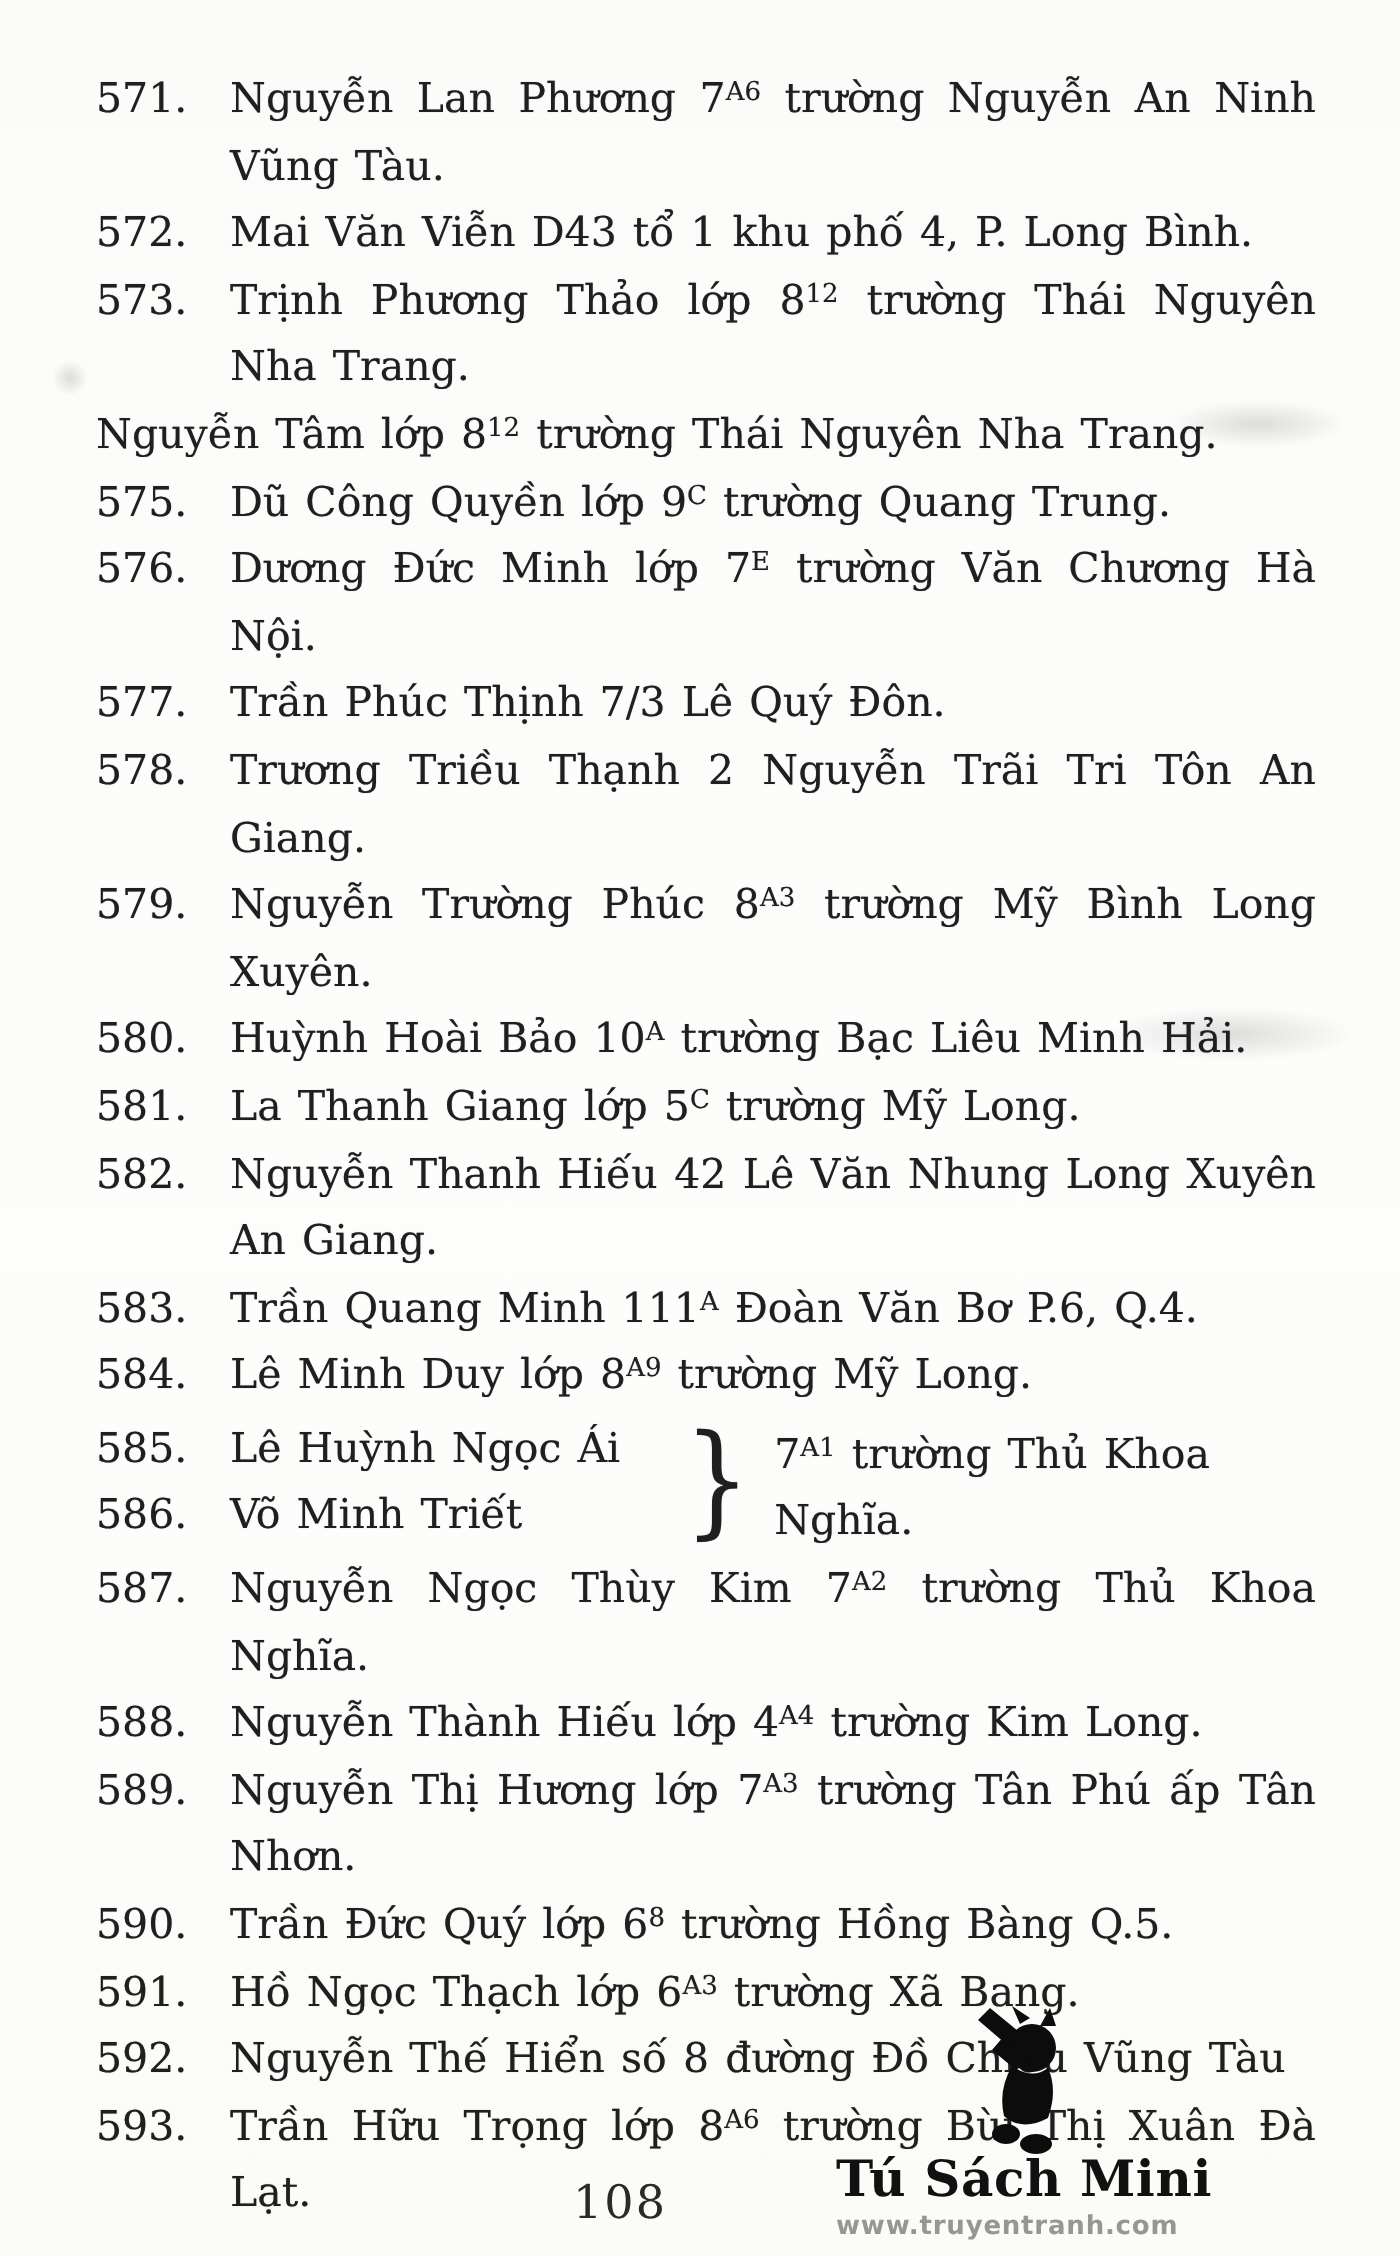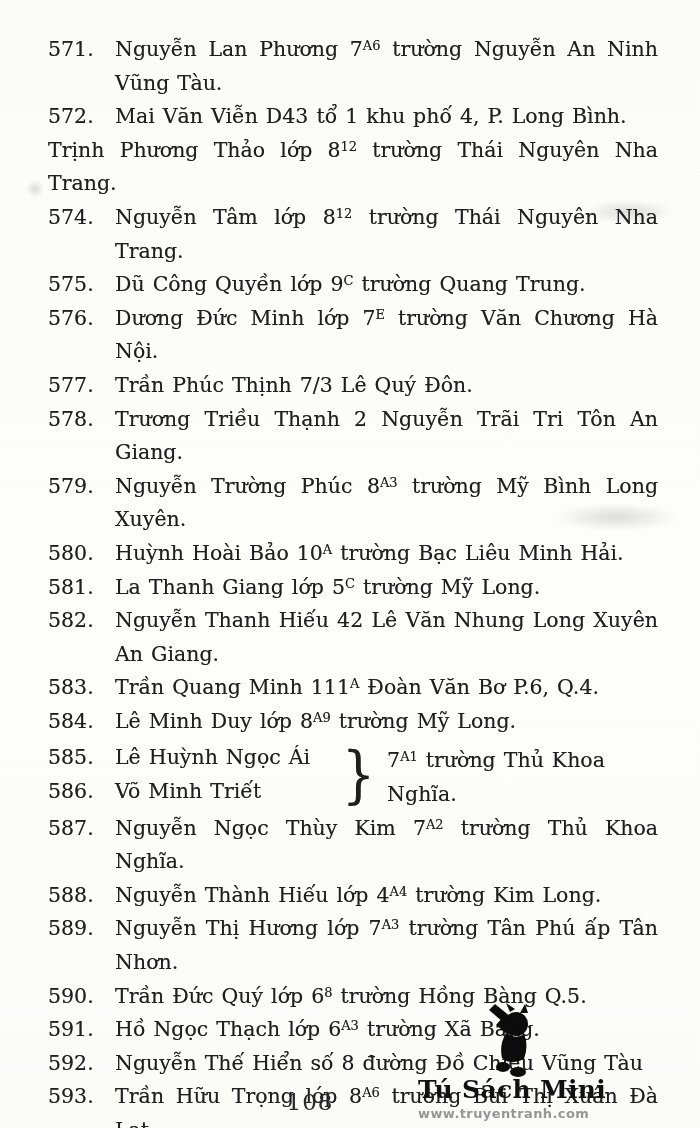--- a/index.html
+++ b/index.html
@@ -68,24 +68,24 @@
   <div id="list" class="list">
       <div class="entry">
         <span class="num">571.</span>
         <span class="txt">Nguyễn Lan Phương 7<sup class="sup">A6</sup> trường Nguyễn An Ninh Vũng Tàu.</span>
       </div>
       <div class="entry">
         <span class="num">572.</span>
         <span class="txt">Mai Văn Viễn D43 tổ 1 khu phố 4, P. Long Bình.</span>
       </div>
       <div class="entry">
+        <span class="num">573.</span>
         <span class="txt">Trịnh Phương Thảo lớp 8<sup class="sup">12</sup> trường Thái Nguyên Nha Trang.</span>
       </div>
       <div class="entry">
-        <span class="num">574.</span>
         <span class="txt">Nguyễn Tâm lớp 8<sup class="sup">12</sup> trường Thái Nguyên Nha Trang.</span>
       </div>
       <div class="entry">
         <span class="num">575.</span>
         <span class="txt">Dũ Công Quyền lớp 9<sup class="sup">C</sup> trường Quang Trung.</span>
       </div>
       <div class="entry">
         <span class="num">576.</span>
         <span class="txt">Dương Đức Minh lớp 7<sup class="sup">E</sup> trường Văn Chương Hà Nội.</span>
       </div>

